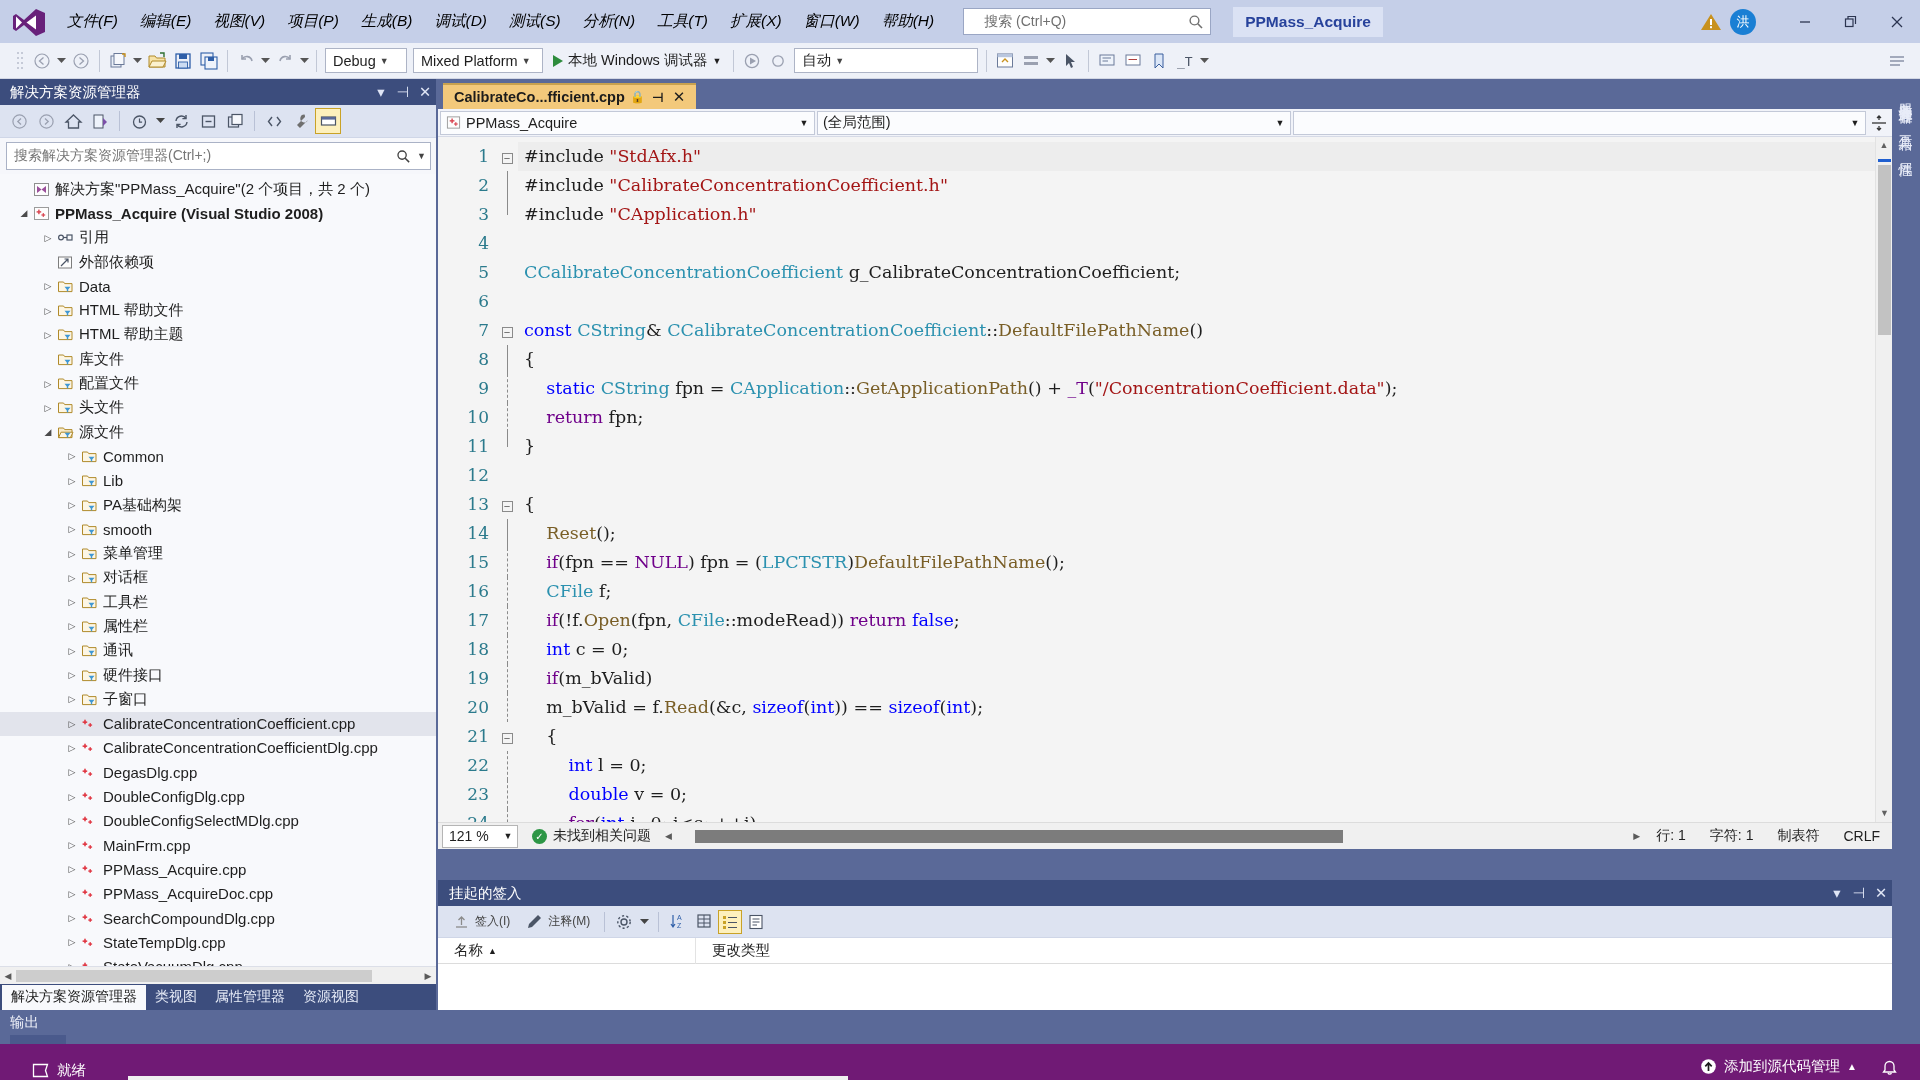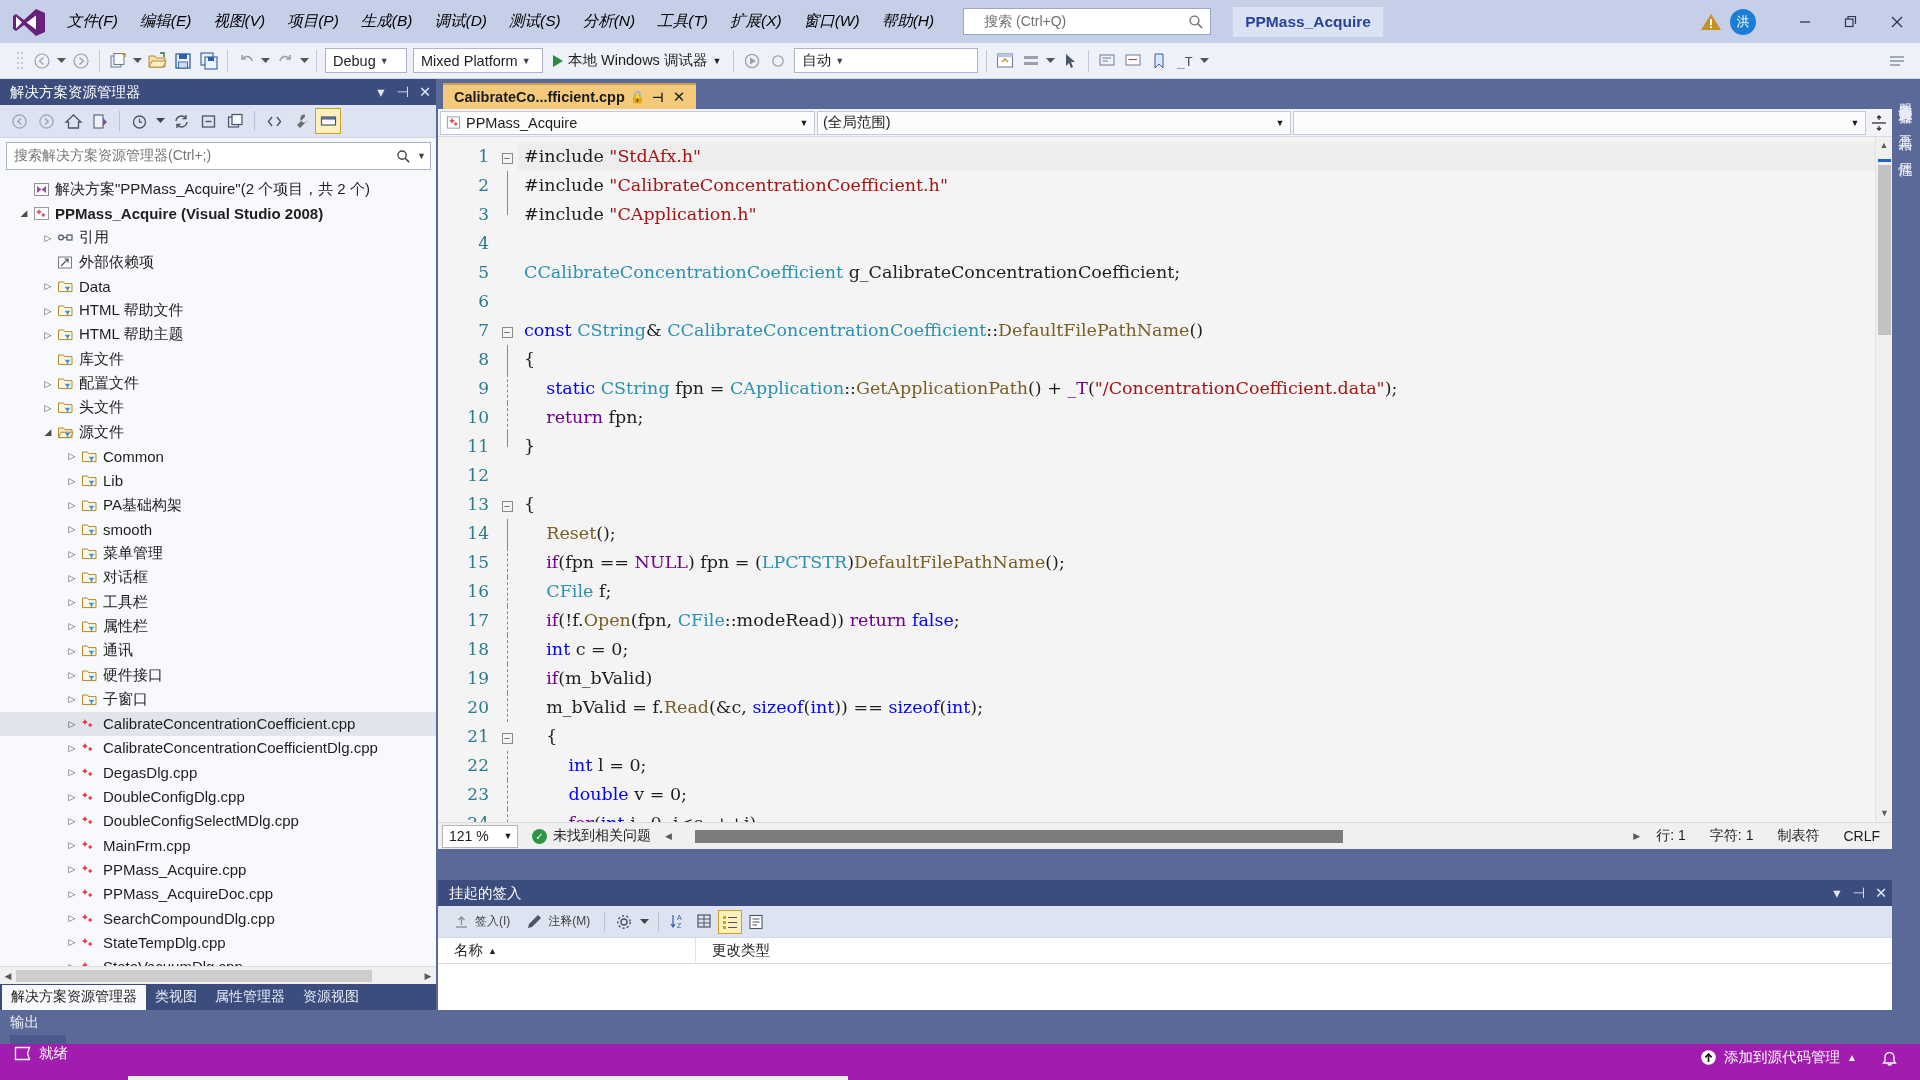--- a/index.html
+++ b/index.html
@@ -198,22 +198,22 @@
   .rtabs { width:28px; flex:none; background:#5a6998; display:flex; flex-direction:column;
            align-items:center; padding-top:6px; gap:10px; }
   .rtab { writing-mode:vertical-rl; color:#e8ecf8; font-size:14px; padding:7px 5px; letter-spacing:1px; }
 
   
   .output-strip { height:34px; flex:none; background:#5a6998; display:flex; align-items:flex-start;
                   padding-left:10px; color:#eef0f8; font-size:14.5px; position:relative; }
   .output-strip .olabel { padding-top:3px; }
   .output-strip .obar { position:absolute; left:10px; bottom:0; width:56px; height:9px; background:#4a5a8c; }
   .statusbar {
-    height:36px; flex:none; background:#a21caf; display:flex; align-items:flex-start;
-    color:#fff; font-size:14.5px; padding-left:14px;
+    height:36px; flex:none; background:#701a75; display:flex; align-items:flex-end;
+    color:#fff; font-size:14.5px; padding-left:32px;
   }
   .sb-left { display:flex; align-items:center; gap:8px; }
   .sb-right { margin-left:auto; display:flex; align-items:center; gap:8px; padding-right:14px; }
   .sb-chip { display:flex; align-items:center; gap:7px; padding:4px 8px; }
   .white-bar { position:absolute; left:128px; bottom:0; width:720px; height:4px; background:#f0f0f0; }
 </style>
 </head>
 <body>
 
 <div class="app">

